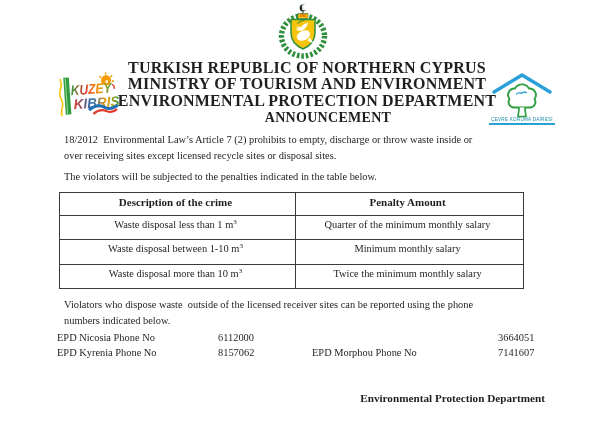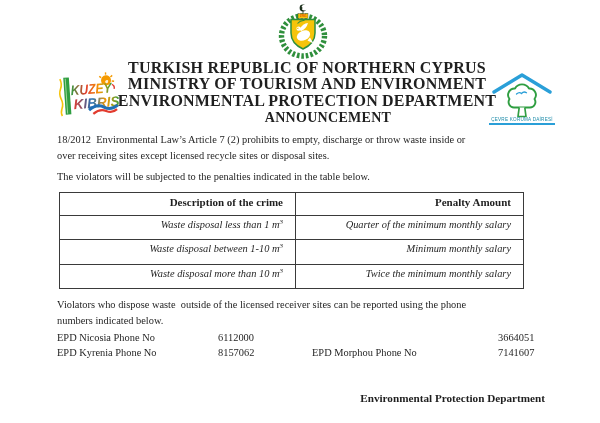--- a/index.html
+++ b/index.html
@@ -11,37 +11,37 @@
   .abs { position:absolute; }
 
   
   .doc-header { left:0; top:60px; width:600px; text-align:center;
     font-weight:bold; font-size:16px; line-height:16.4px; text-indent:14px;
     letter-spacing:0.2px; }
   .announcement { left:0; top:110px; width:600px; text-align:center;
     font-weight:bold; font-size:14px; text-indent:56px; letter-spacing:0.3px; }
 
   
-  .para { font-size:10.4px; }
+  .para { font-size:10.4px;margin-left:7px; }
   .para .line { display:block; white-space:pre; line-height:16px; }
   .p1 { left:57px; top:132px; width:500px; }
   .p2 { left:57px; top:169px; width:500px; line-height:16px; white-space:pre; }
   .p3 { left:57px; top:297px; width:500px; }
 
   
   .penalty-table { left:59px; top:192px; position:absolute;
     border-collapse:collapse; table-layout:fixed; width:464px;
     font-size:10.4px; }
   .penalty-table th, .penalty-table td {
     border:1.4px solid #3a3a3a; vertical-align:top; padding:3px 12px 0 8px;
-    text-align:right; white-space:pre; overflow:hidden; }
+    text-align:center; white-space:pre; overflow:hidden; }
   .penalty-table col.c-crime { width:236px; }
   .penalty-table col.c-penalty { width:228px; }
   .penalty-table thead tr { height:23px; }
-  .penalty-table tbody tr { height:24px;font-style:italic; }
+  .penalty-table tbody tr { height:24px; }
   .penalty-table tbody tr:nth-child(2) { height:25px;margin-top:17px; }
   .penalty-table th { font-weight:bold; font-size:11px; }
   .penalty-table sup { font-size:7px; line-height:0; }
 
   
   .phones { left:57px; top:330px; width:500px; font-size:10.4px; }
   .phone-row { position:relative; height:15px; line-height:15px; }
   .phone-row .c1 { position:absolute; left:0; white-space:pre; }
   .phone-row .c2 { position:absolute; left:161px; white-space:pre; }
   .phone-row .c3 { position:absolute; left:255px; white-space:pre; }

